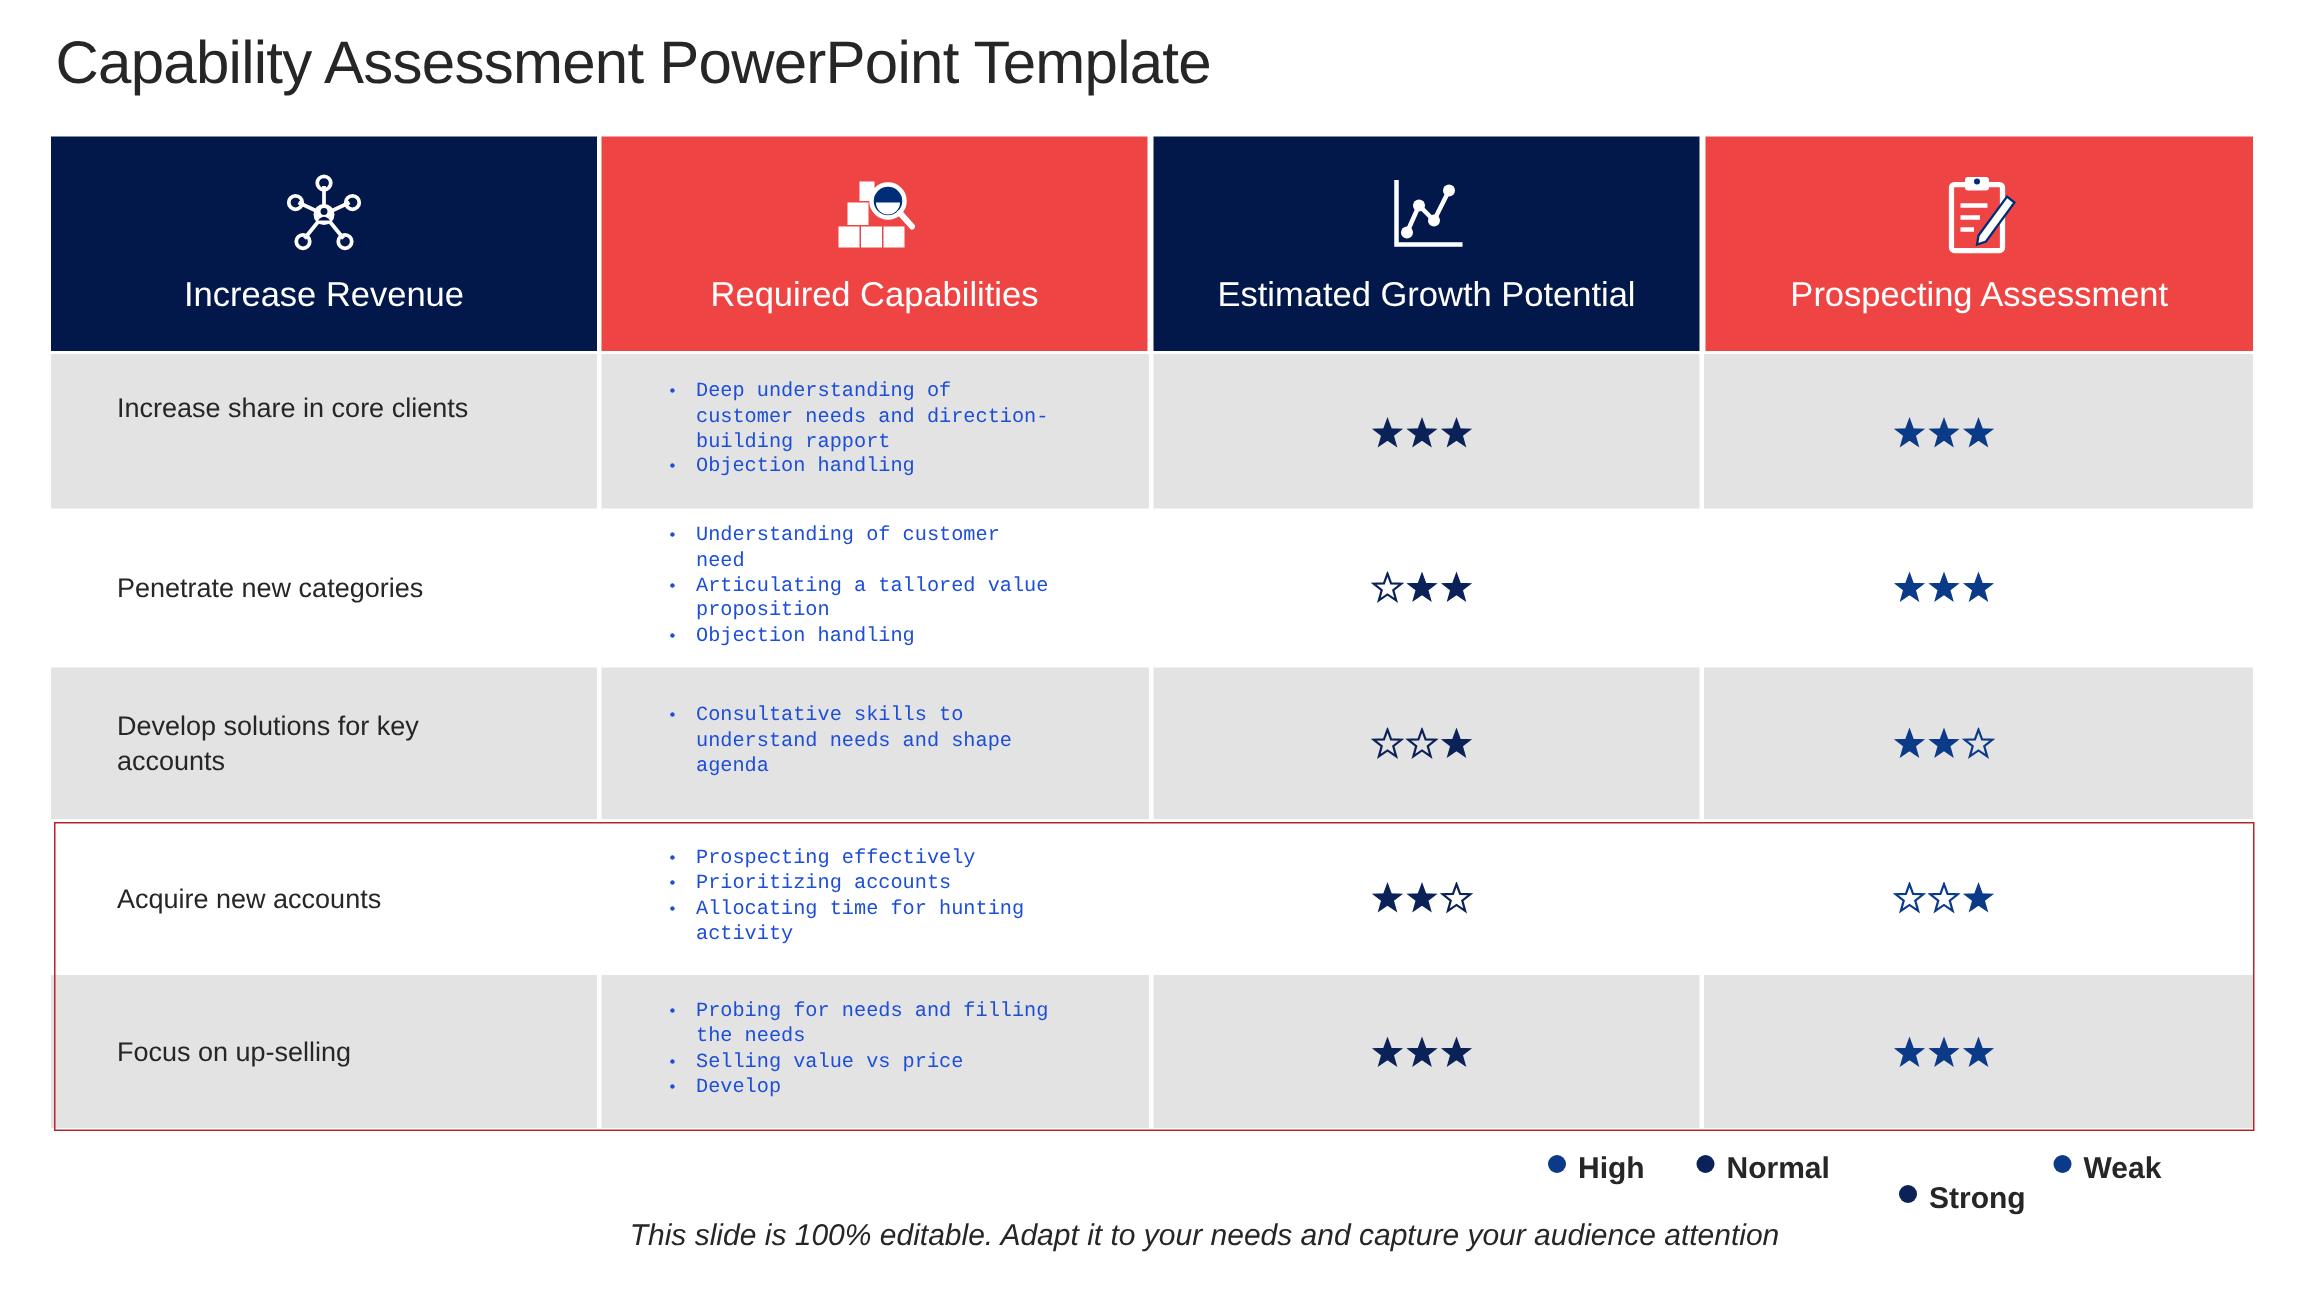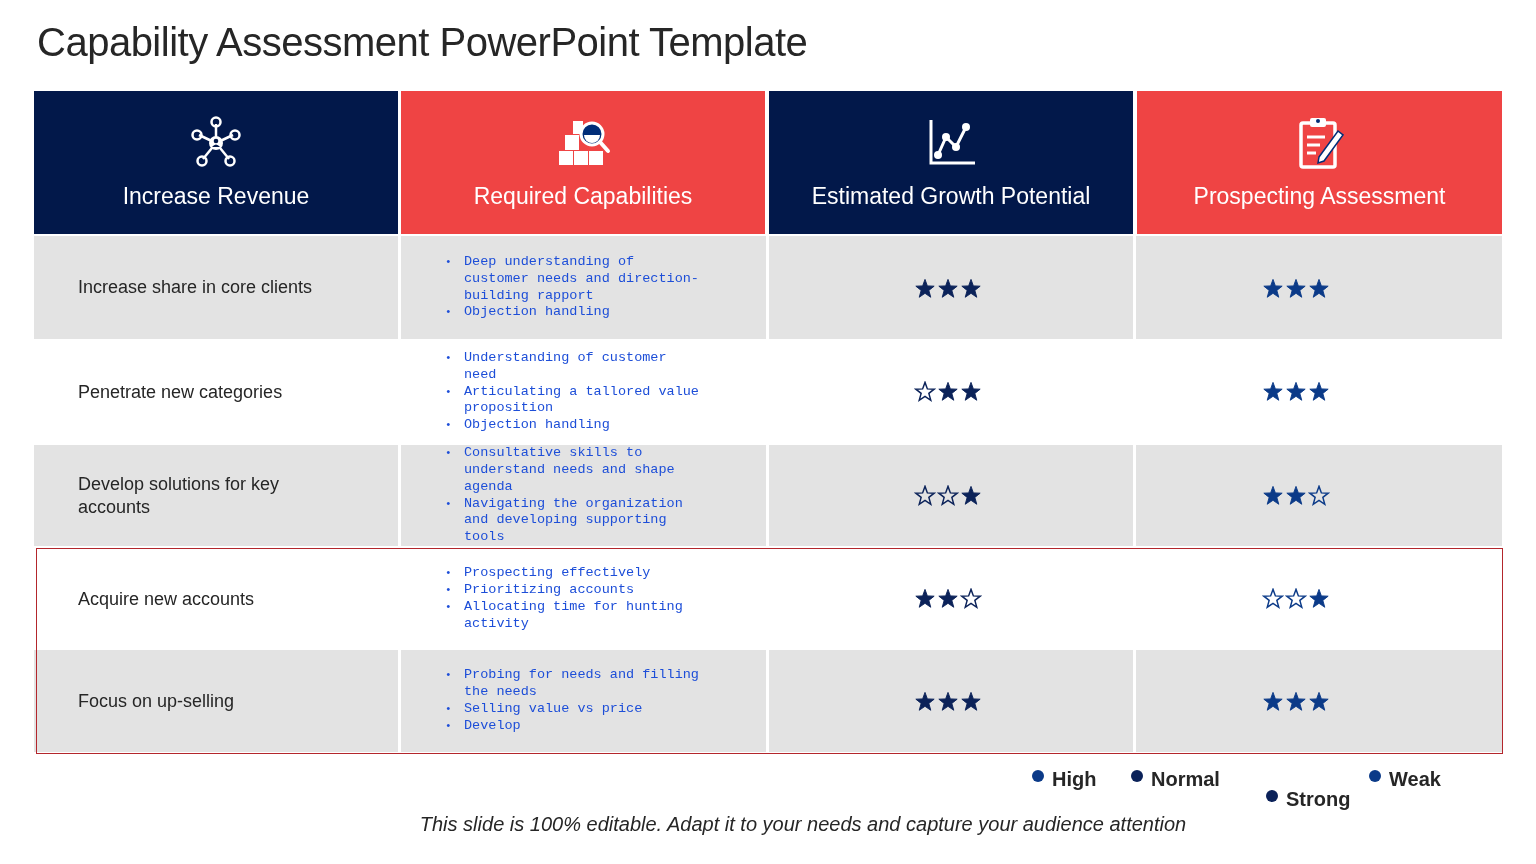--- a/index.html
+++ b/index.html
@@ -121,21 +121,21 @@
 <div class="row-bg grey" style="top:236px;height:103px;"></div>
 <div class="row-bg white" style="top:341px;height:102px;"></div>
 <div class="row-bg grey" style="top:445px;height:101px;"></div>
 <div class="row-bg white" style="top:548px;height:102px;"></div>
 <div class="row-bg grey" style="top:650px;height:102px;"></div>
 
 <div class="vsep" style="left:398px;top:236px;height:516px;"></div>
 <div class="vsep" style="left:766px;top:236px;height:516px;"></div>
 <div class="vsep" style="left:1133px;top:236px;height:516px;"></div>
 
-<div class="goal" style="top:236px;height:103px;text-align:center;">
+<div class="goal" style="top:221px;height:103px;text-align:center;">
     <span>Increase share in core clients</span>
   </div>
 <div class="caps" style="top:236px;height:103px;">
   <ul>
     <li>Deep understanding of customer needs and direction-building rapport</li>
     <li>Objection handling</li>
   </ul>
 </div>
 <div class="stars growth" style="left:914px;top:278px;">
     <svg viewBox="0 0 24 24" class="star">
@@ -192,21 +192,20 @@
       <path d="M12 1.5 L14.6 8.6 L22 8.9 L16.2 13.5 L18.3 21 L12 16.7 L5.7 21 L7.8 13.5 L2 8.9 L9.4 8.6 Z" fill="#0b3a88" stroke="#0b3a88" stroke-width="1" stroke-linejoin="miter"></path>
     </svg>
   </div>
 
 <div class="goal" style="top:445px;height:101px;">
     <span>Develop solutions for key accounts</span>
   </div>
 <div class="caps" style="top:445px;height:101px;">
   <ul>
     <li>Consultative skills to understand needs and shape agenda</li>
-    <li>Navigating the organization and developing supporting tools</li>
   </ul>
 </div>
 <div class="stars growth" style="left:914px;top:485px;">
     <svg viewBox="0 0 24 24" class="star">
       <path d="M12 1.5 L14.6 8.6 L22 8.9 L16.2 13.5 L18.3 21 L12 16.7 L5.7 21 L7.8 13.5 L2 8.9 L9.4 8.6 Z" fill="none" stroke="#0b2259" stroke-width="1.6" stroke-linejoin="miter"></path>
     </svg>
     <svg viewBox="0 0 24 24" class="star">
       <path d="M12 1.5 L14.6 8.6 L22 8.9 L16.2 13.5 L18.3 21 L12 16.7 L5.7 21 L7.8 13.5 L2 8.9 L9.4 8.6 Z" fill="none" stroke="#0b2259" stroke-width="1.6" stroke-linejoin="miter"></path>
     </svg>
     <svg viewBox="0 0 24 24" class="star">

